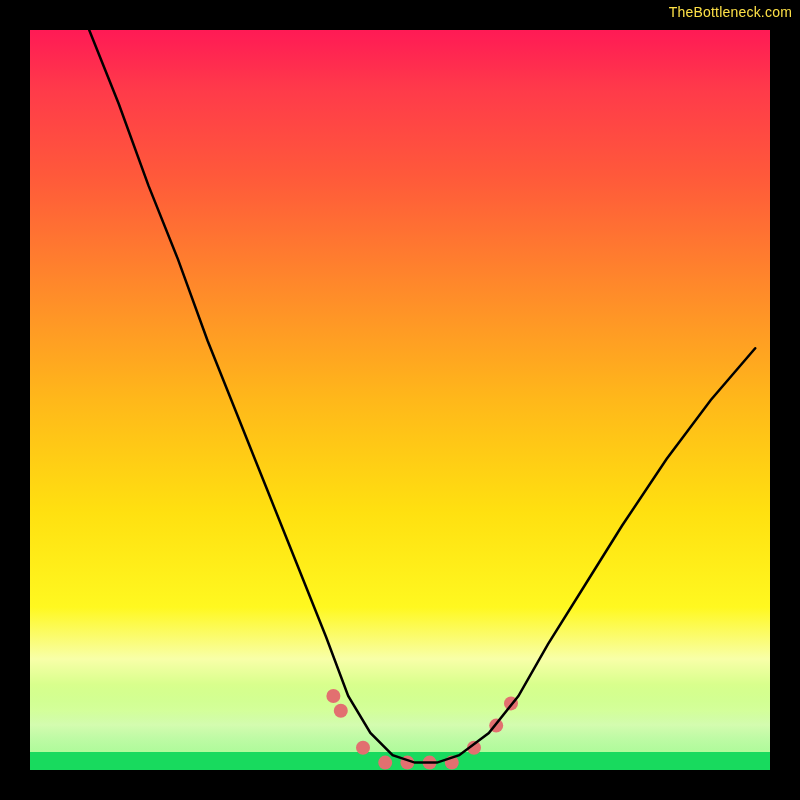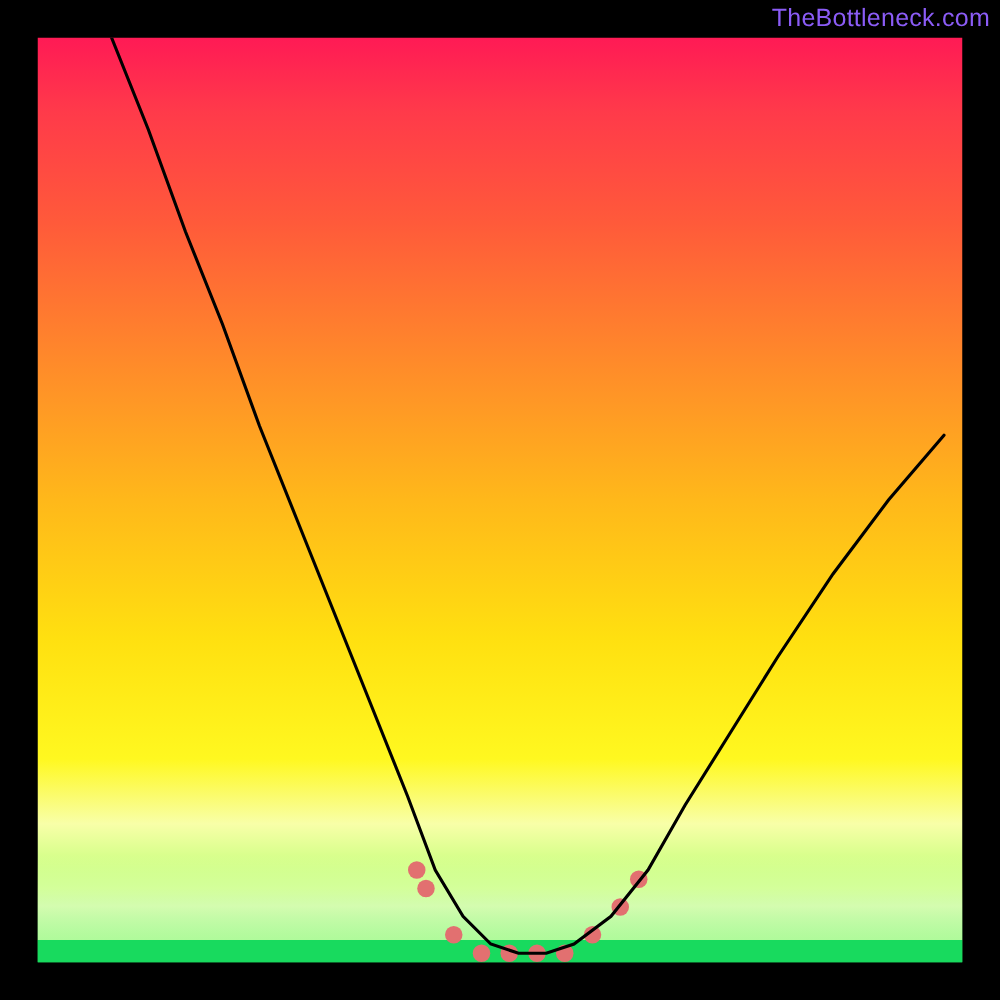--- a/index.html
+++ b/index.html
@@ -60,22 +60,22 @@
     pointer-events: none;
   }
   svg.curve {
     position: absolute;
     inset: 0;
   }
   .watermark {
     position: absolute;
     top: 4px;
     right: 8px;
-    color: #8b5cf6;
-    font-size: 20px;
+    color: #fde047;
+    font-size: 14px;
     letter-spacing: 0.2px;
     user-select: none;
   }
 </style>
 </head>
 <body>
 
 <div class="frame">
   <div class="watermark">TheBottleneck.com</div>
 

